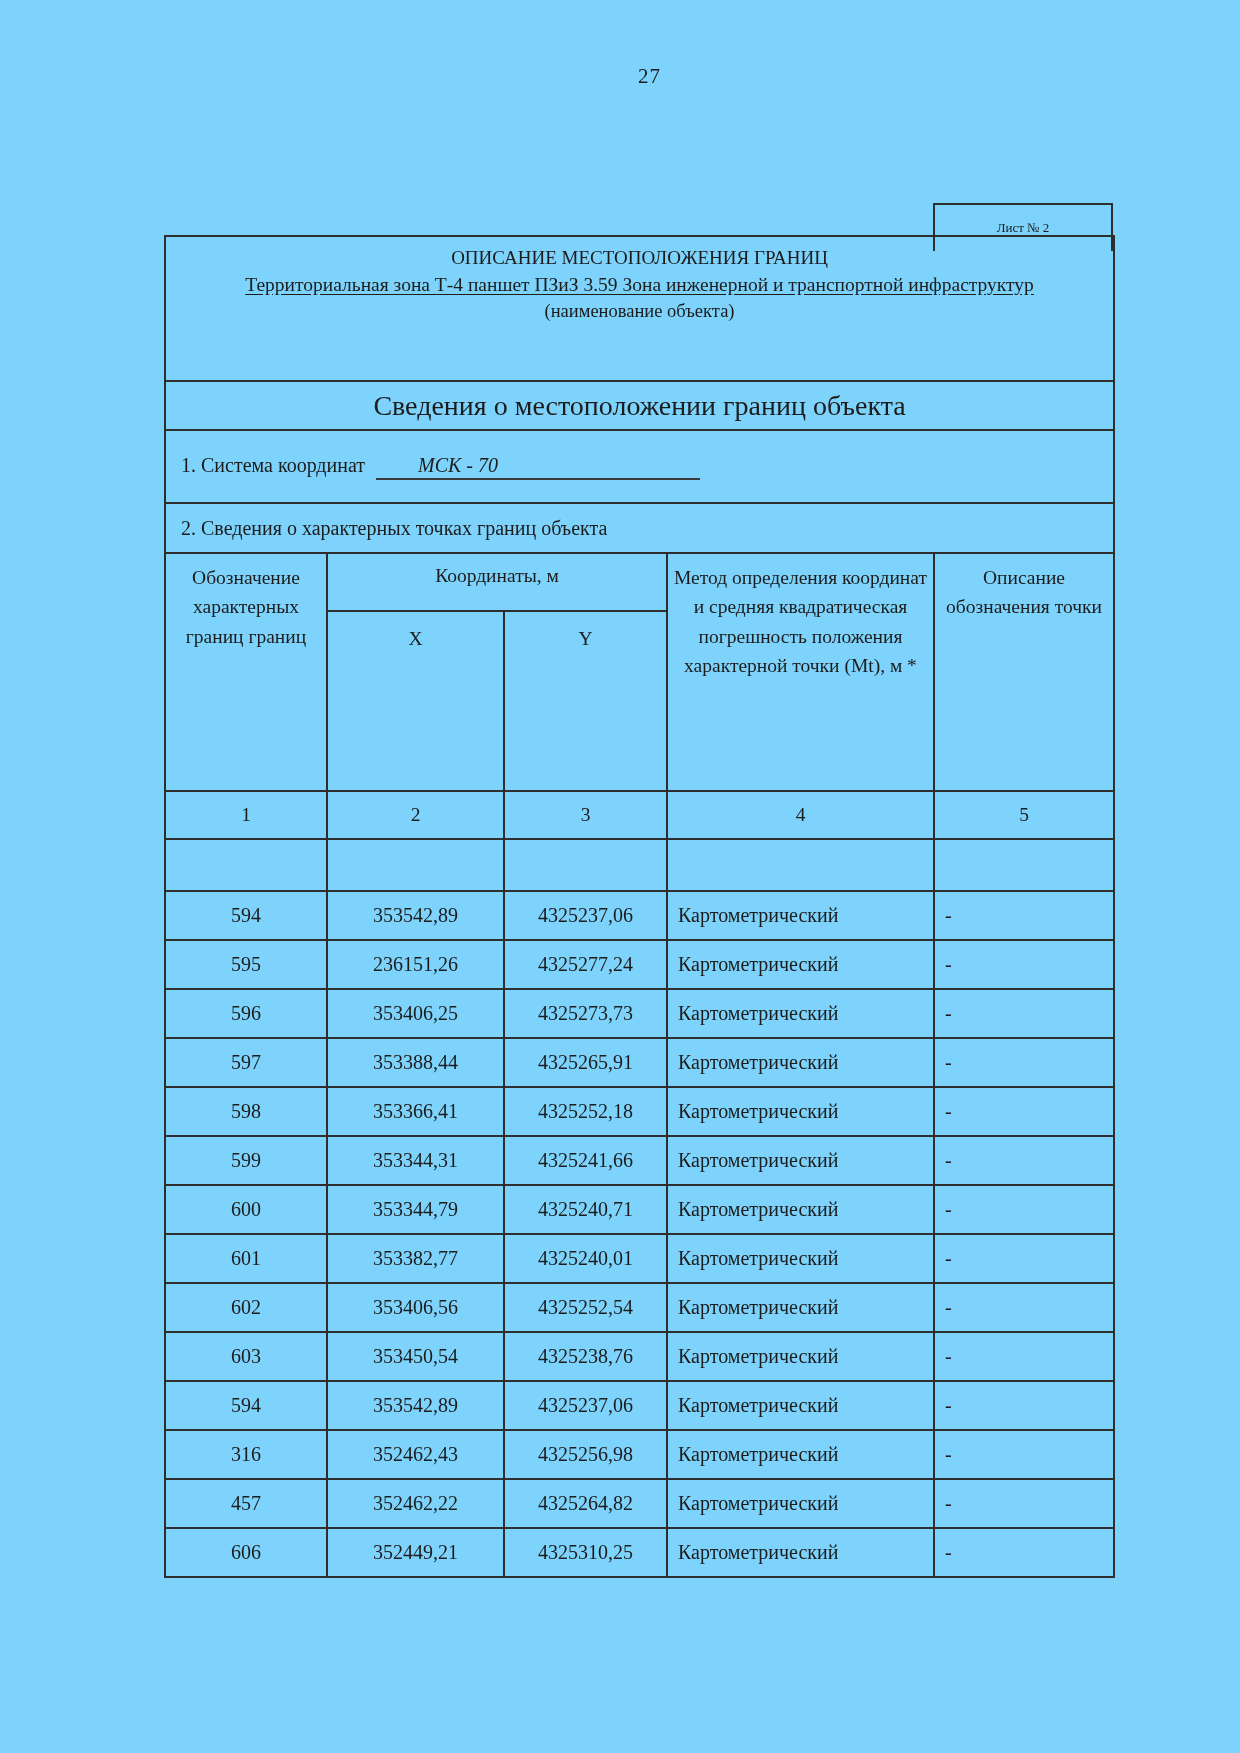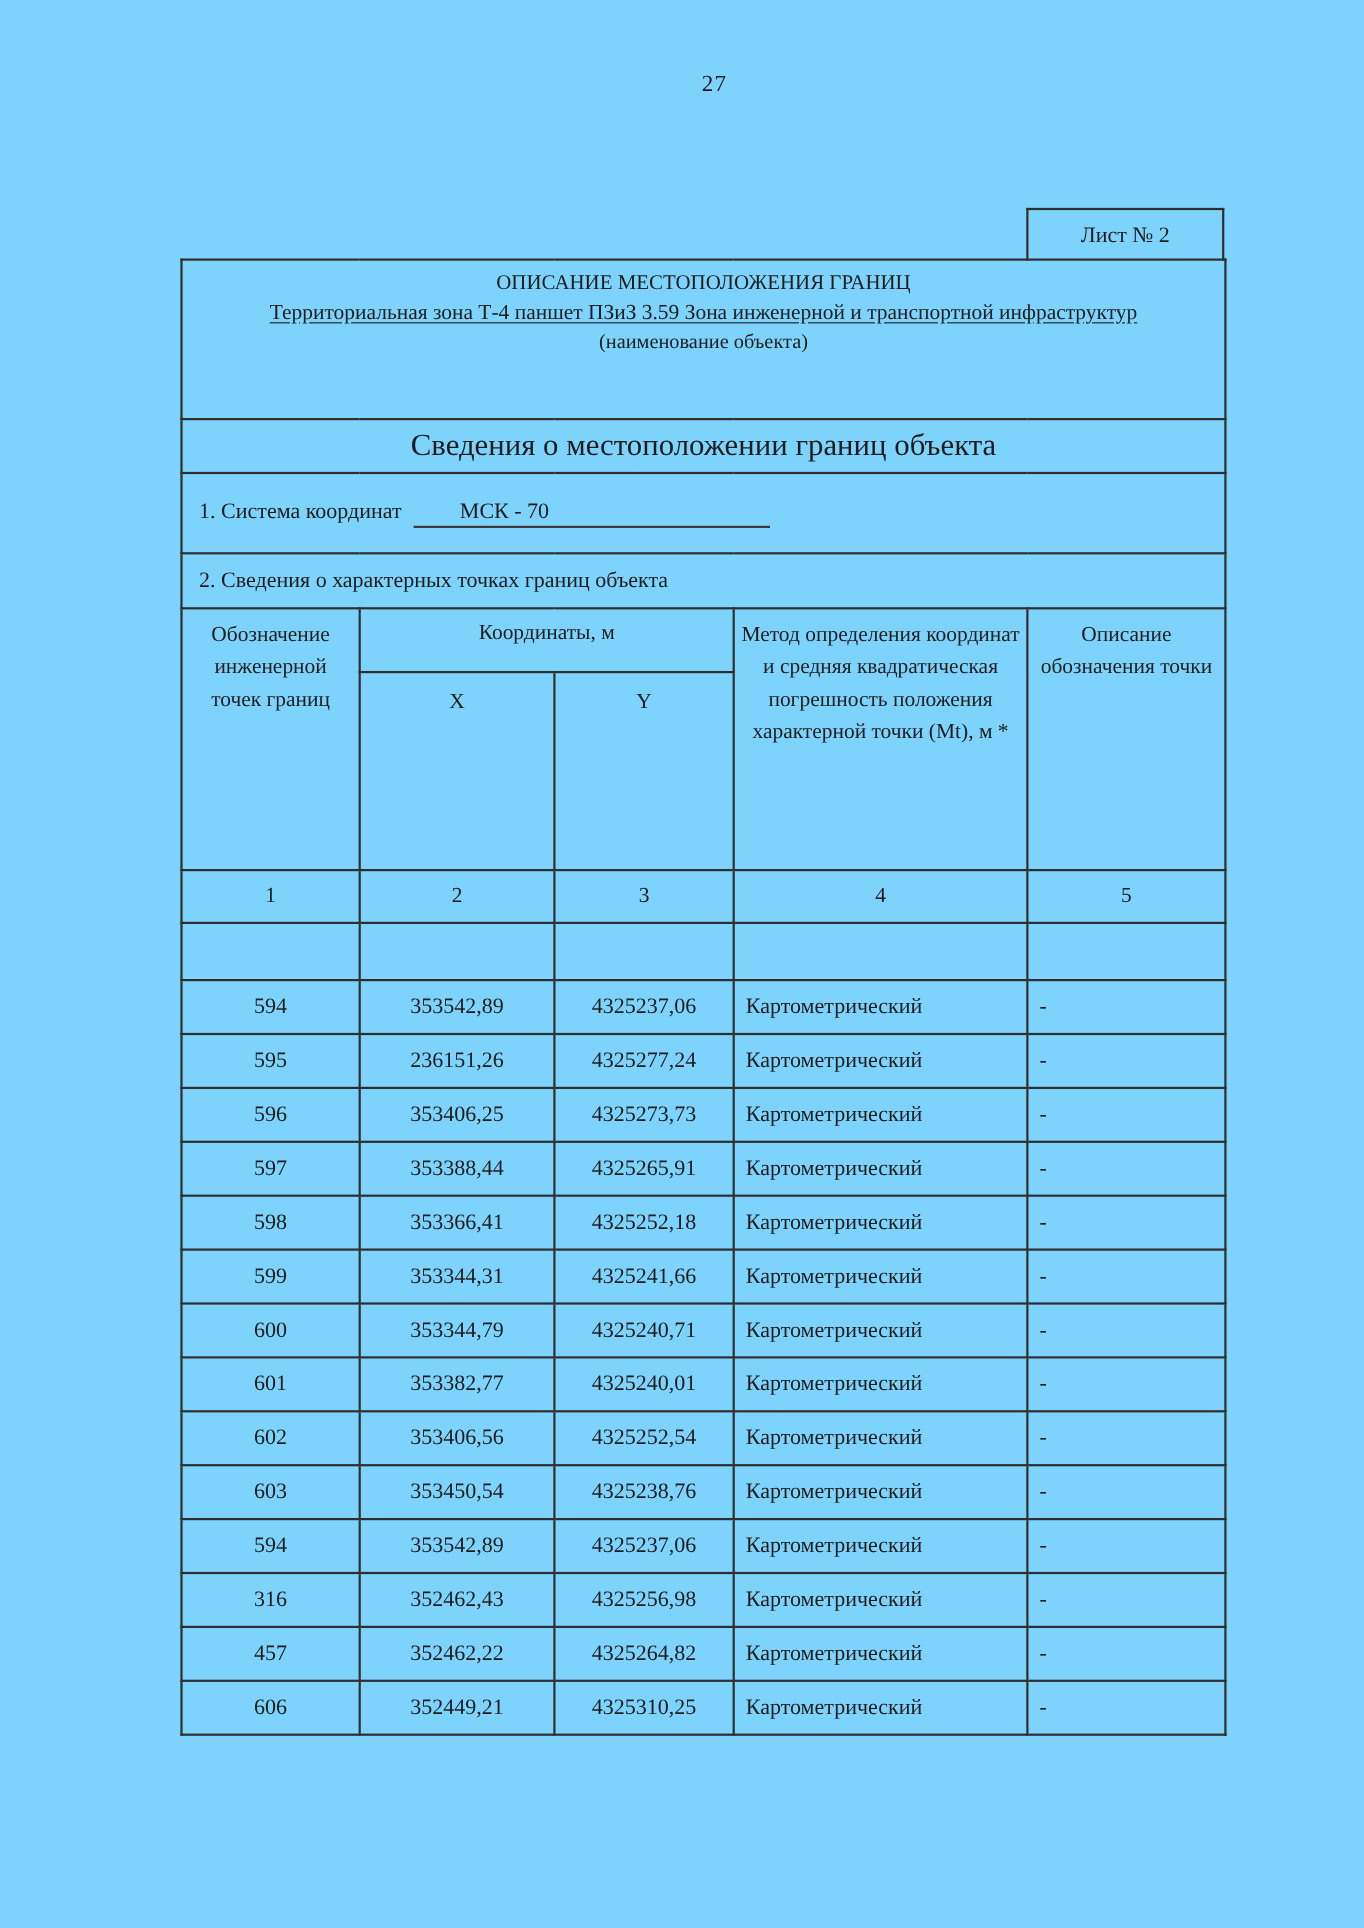--- a/index.html
+++ b/index.html
@@ -9,25 +9,25 @@
     background:#7dd3fc;
     font-family:"Liberation Serif","DejaVu Serif",serif;
     color:#1c1c1c;
     overflow:hidden;
   }
   .page-number {
     position:absolute; top:64px; left:638px;
     font-size:21px; letter-spacing:1px;
   }
   .sheet-box {
-    position:absolute; left:933px; top:189px;
+    position:absolute; left:933px; top:203px;
     width:176px; height:46px;
     border:2px solid #2e2e2e; border-bottom:none;
     display:flex; align-items:center; justify-content:center;
-    font-size:20px;
+    font-size:13px;
   }
   table.doc-table {
     position:absolute; left:164px; top:235px;
     width:949px;
     border-collapse:collapse; table-layout:fixed;
   }
   .doc-table td {
     border:2px solid #2e2e2e;
     padding:0;
     overflow:hidden;
@@ -40,21 +40,21 @@
     max-width:830px; margin:1px auto 0;
     text-decoration:underline; text-underline-offset:3px;
   }
   .doc-caption { font-size:18.5px; margin-top:1px; }
   
   td.section-heading-cell { height:47px; text-align:center; vertical-align:middle; font-size:28px; }
   td.coord-system-cell { height:71px; vertical-align:middle; font-size:20px; padding-left:15px; }
   .form-line {
     display:inline-block; width:282px; margin-left:6px;
     border-bottom:2px solid #3a3a3a;
-    padding-left:42px; padding-bottom:1px;
+    padding-left:42px; padding-bottom:1px;font-style:italic;
   }
   td.points-heading-cell { height:48px; vertical-align:middle; font-size:20px; padding-left:15px; }
   
   td.hdr { text-align:center; vertical-align:top; font-size:19.5px; line-height:1.5; padding-top:9px; }
   td.hdr-coords { height:49px; padding-top:7px; }
   td.hdr-xy { height:166px; padding-top:12px; }
   td.hdr-point, td.hdr-method, td.hdr-desc { padding-left:4px; padding-right:4px; }
   
   td.colnum-cell { height:46px; text-align:center; vertical-align:middle; font-size:19.5px; }
   
@@ -102,21 +102,21 @@
         <span>1. Система координат</span>
         <span class="form-line"><span>МСК - 70</span></span>
       </td>
     </tr>
 
     <tr>
       <td class="points-heading-cell" colspan="5">2. Сведения о характерных точках границ объекта</td>
     </tr>
 
     <tr>
-      <td class="hdr hdr-point" rowspan="2">Обозначение инженерной точек границ</td>
+      <td class="hdr hdr-point" rowspan="2">Обозначение характерных границ границ</td>
       <td class="hdr hdr-coords" colspan="2">Координаты, м</td>
       <td class="hdr hdr-method" rowspan="2">Метод определения координат и средняя квадратическая погрешность положения характерной точки (Mt), м *</td>
       <td class="hdr hdr-desc" rowspan="2">Описание обозначения точки</td>
     </tr>
     <tr>
       <td class="hdr hdr-xy">X</td>
       <td class="hdr hdr-xy">Y</td>
     </tr>
 
     <tr>

